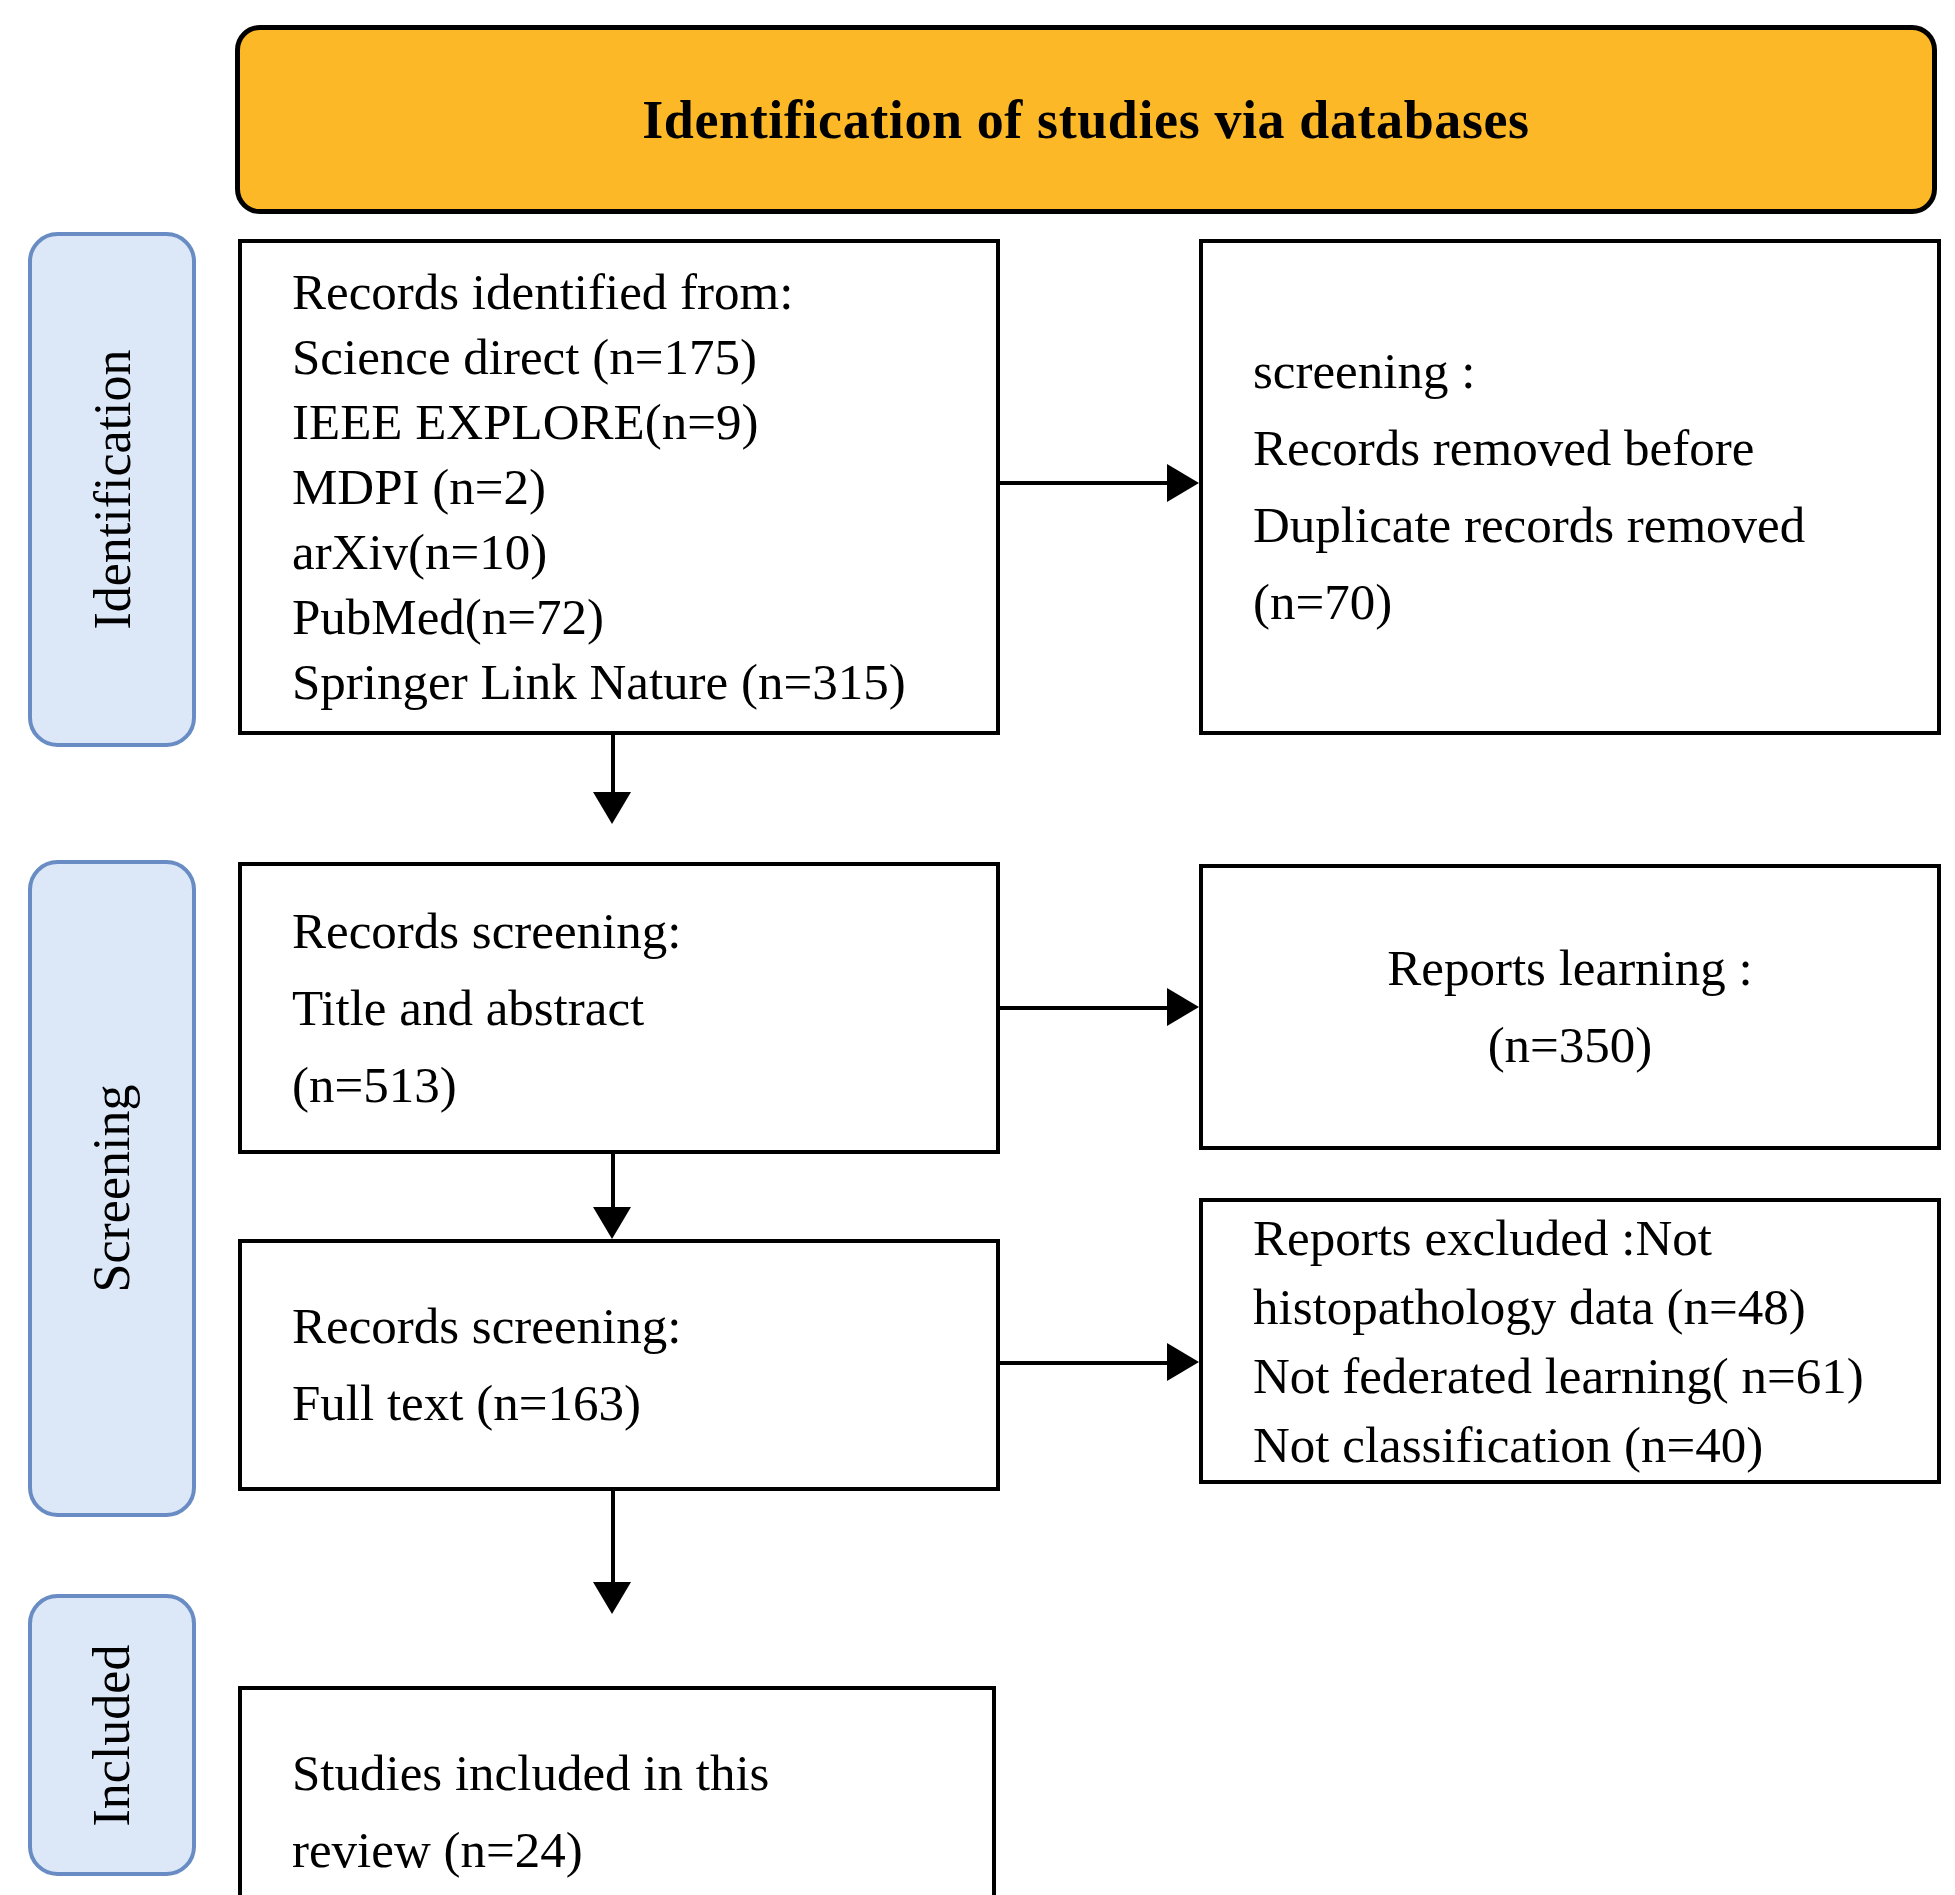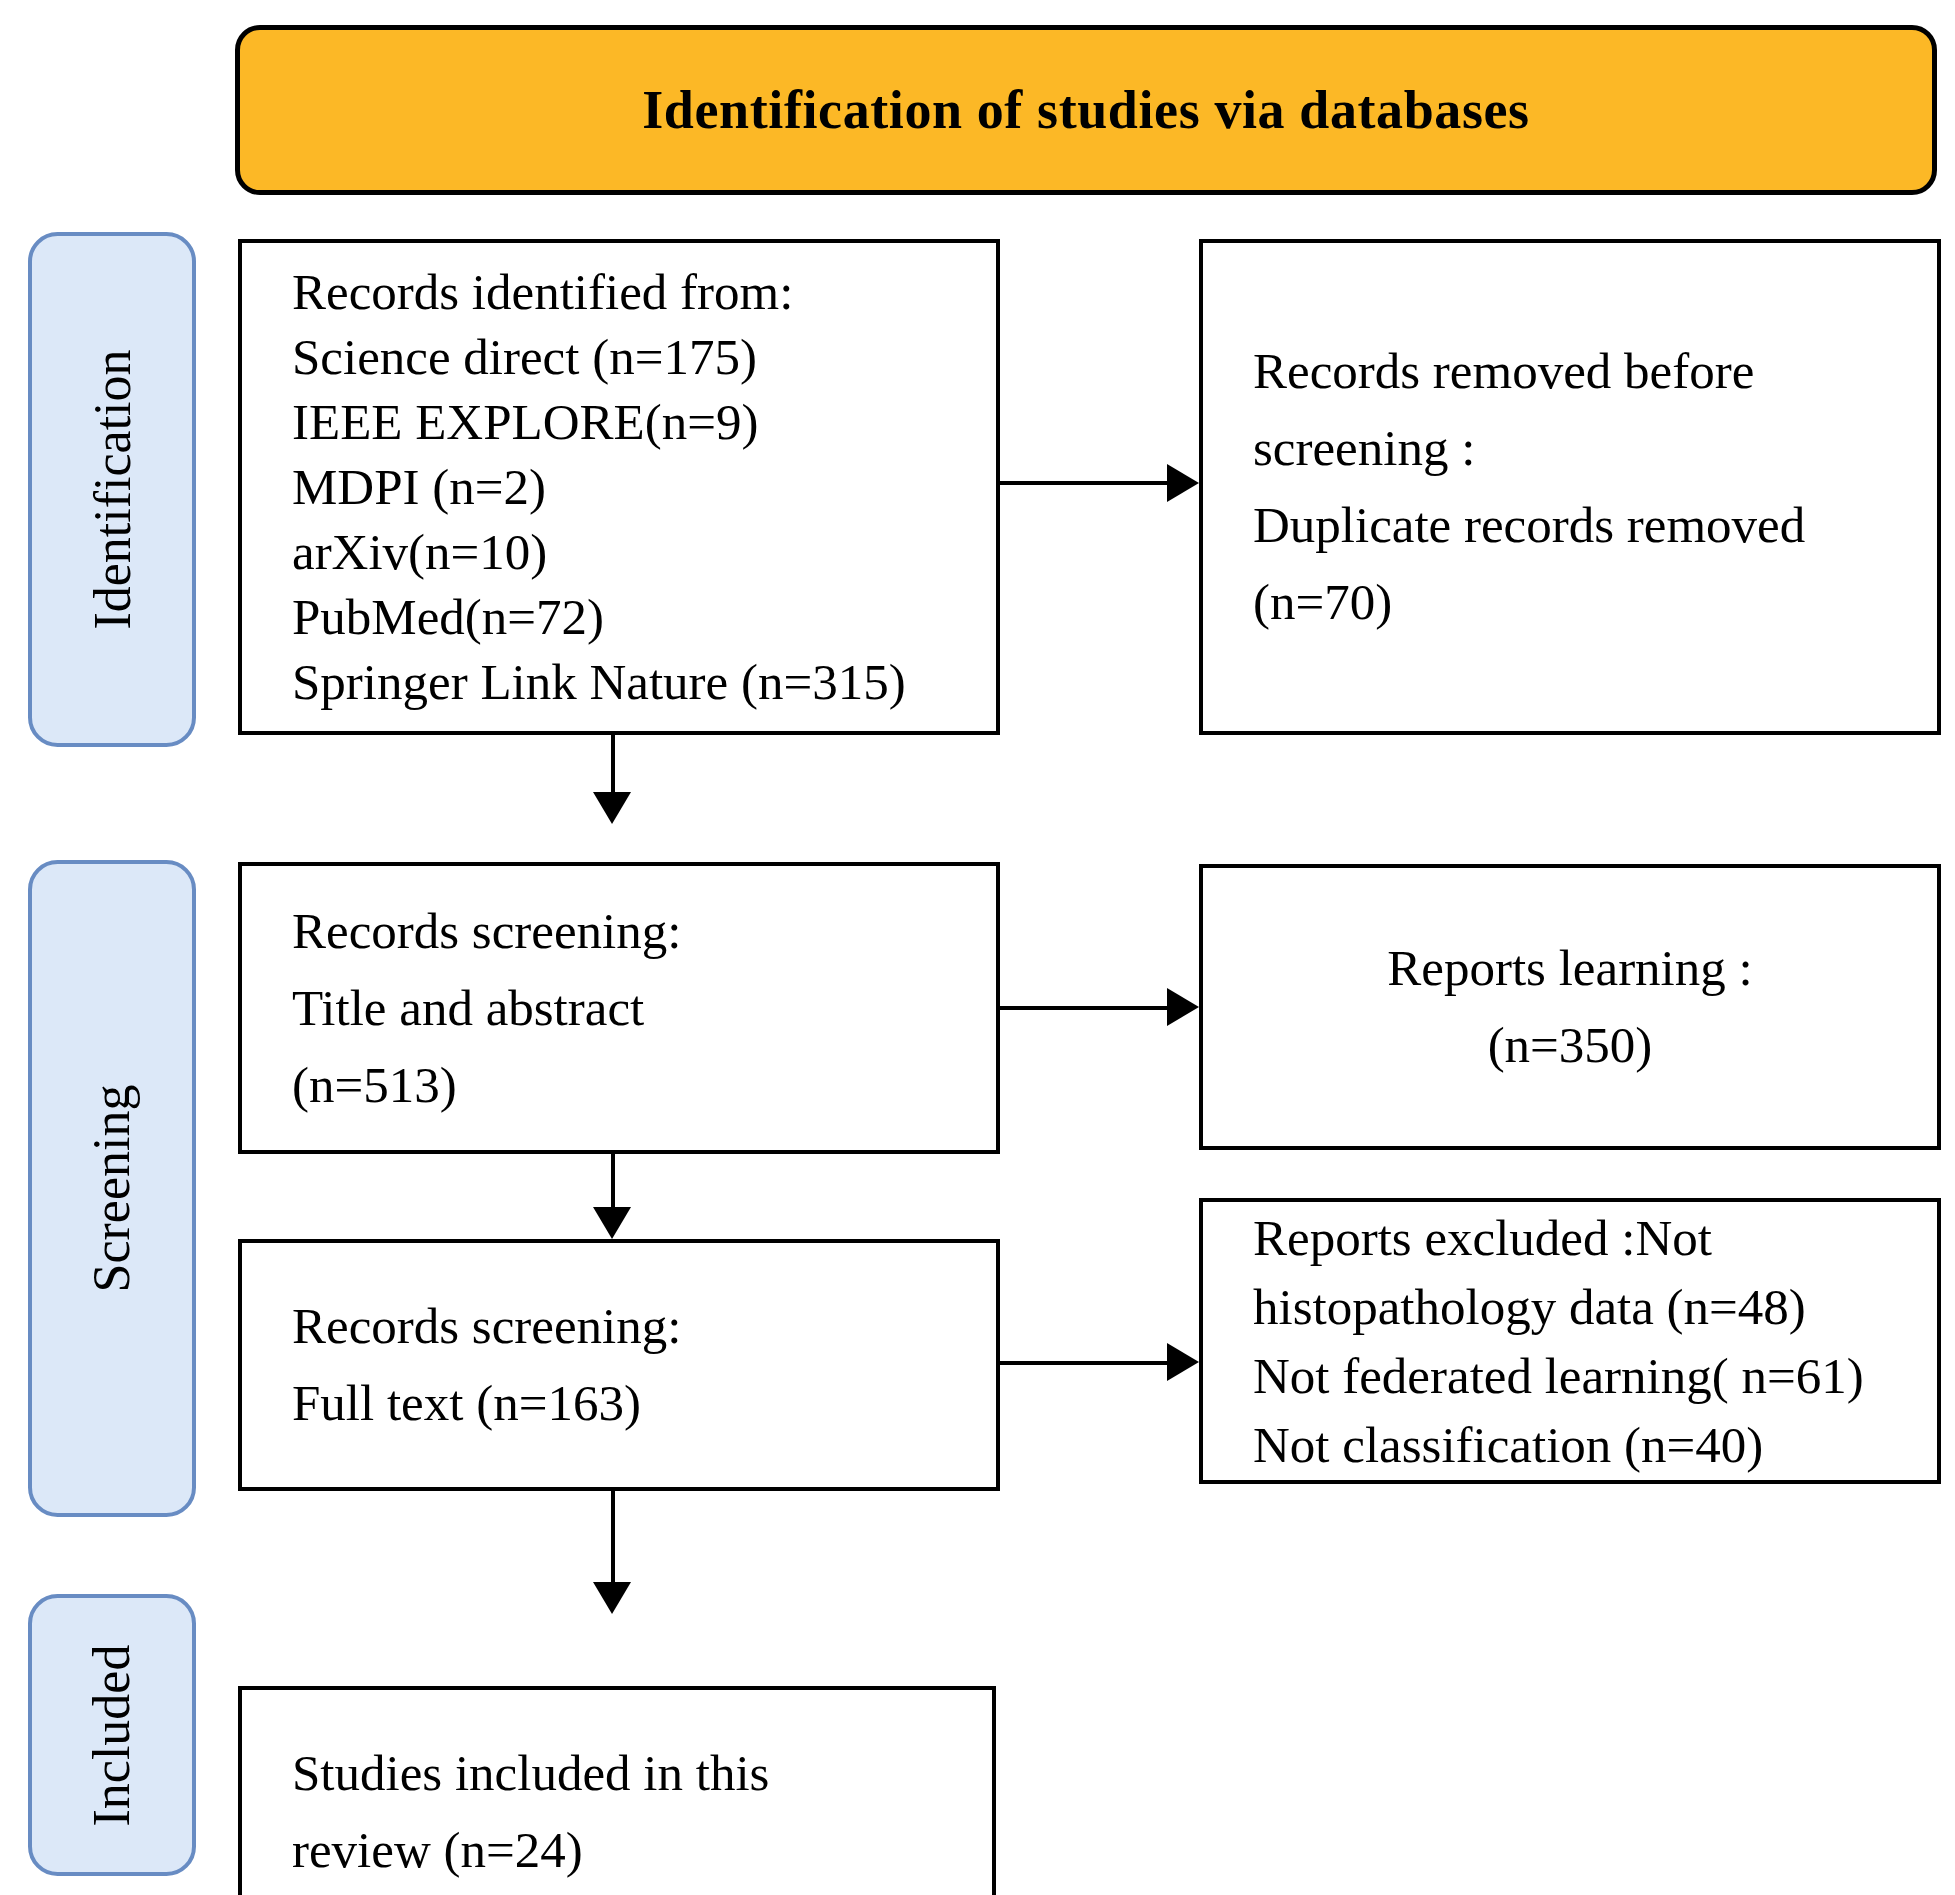--- a/index.html
+++ b/index.html
@@ -10,21 +10,21 @@
     background: #ffffff;
     font-family: "Liberation Serif", "DejaVu Serif", serif;
     color: #000000;
     overflow: hidden;
   }
   * { box-sizing: border-box; }
 
   .banner {
     position: absolute;
     left: 235px; top: 25px;
-    width: 1702px; height: 170px;
+    width: 1702px; height: 189px;
     background: #FCB826;
     border: 5.3px solid #000000;
     border-radius: 25px;
     display: flex; align-items: center; justify-content: center;
   }
   .banner .title {
     font-size: 54px;
     font-weight: bold;
     letter-spacing: 0.6px;
   }
@@ -105,22 +105,22 @@
     <span class="line">Records identified from:</span>
     <span class="line">Science direct (n=175)</span>
     <span class="line">IEEE EXPLORE(n=9)</span>
     <span class="line">MDPI (n=2)</span>
     <span class="line">arXiv(n=10)</span>
     <span class="line">PubMed(n=72)</span>
     <span class="line">Springer Link Nature (n=315)</span>
   </div>
 
   <div class="box pad" id="box-records-removed">
+    <span class="line">screening :</span>
     <span class="line">Records removed before</span>
-    <span class="line">screening :</span>
     <span class="line">Duplicate records removed</span>
     <span class="line">(n=70)</span>
   </div>
 
   <div class="box pad" id="box-title-abstract">
     <span class="line">Records screening:</span>
     <span class="line">Title and abstract</span>
     <span class="line">(n=513)</span>
   </div>
 

